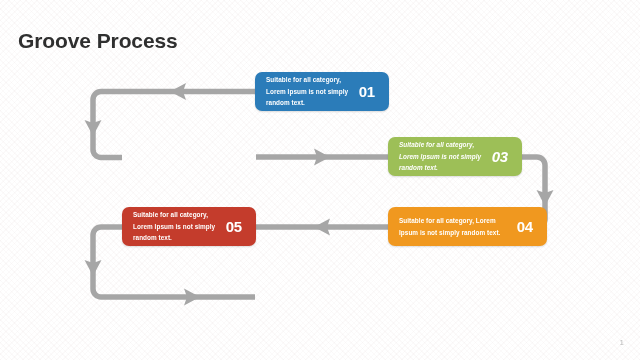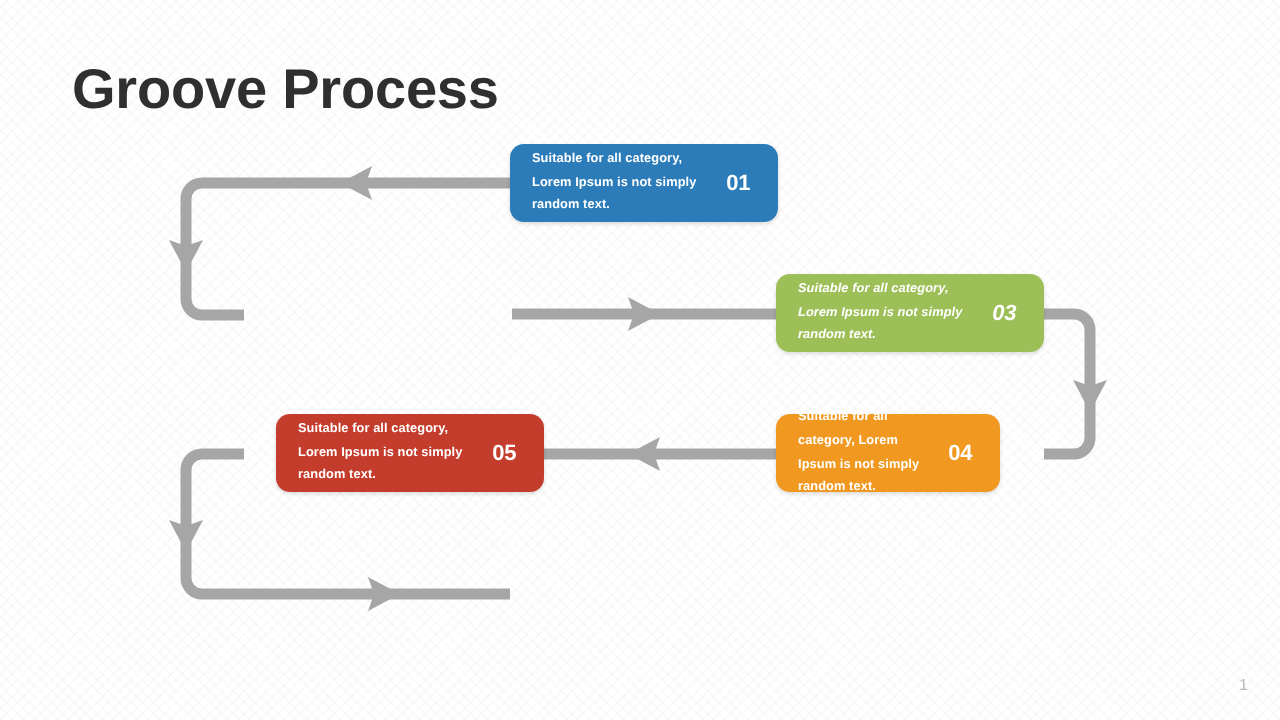--- a/index.html
+++ b/index.html
@@ -13,23 +13,23 @@
     height: 360px;
     background-color: #ffffff;
     background-image:
       repeating-linear-gradient(45deg, rgba(190,160,160,0.055) 0px, rgba(190,160,160,0.055) 1px, transparent 1px, transparent 4px),
       repeating-linear-gradient(-45deg, rgba(190,160,160,0.055) 0px, rgba(190,160,160,0.055) 1px, transparent 1px, transparent 4px);
     overflow: hidden;
     font-family: "Liberation Sans", sans-serif;
   }
   #slide-title {
     position: absolute;
-    left: 36px;
+    left: 18px;
     top: 29px;
-    font-size: 28px;
+    font-size: 21px;
     font-weight: bold;
     color: #2f2f2f;
     letter-spacing: -0.1px;
     white-space: nowrap;
     text-align: right;
   }
   #page-number {
     position: absolute;
     right: 16px;
     bottom: 13px;
@@ -55,21 +55,21 @@
   .node-text {
     flex: 1 1 auto;
     font-size: 6.4px;
     line-height: 1.85;
     color: #ffffff;
     font-weight: bold;
     letter-spacing: 0.05px;
   }
   .node-num {
     flex: 0 0 auto;
-    font-size: 11px;
+    font-size: 15px;
     font-weight: bold;
     color: #ffffff;
     padding-left: 6px;
     padding-right: 4px;
     letter-spacing: -0.2px;
   }
 </style>
 </head>
 <body>
 
@@ -113,26 +113,26 @@
     <div class="node-text">Suitable for all category, Lorem Ipsum is not simply random text.</div>
     <div class="node-num">01</div>
   </div>
 
 
   <div class="node" style="left:388px; top:137px; width:134px; height:39px; background:#9dbf57;font-style:italic;">
     <div class="node-text">Suitable for all category, Lorem Ipsum is not simply random text.</div>
     <div class="node-num">03</div>
   </div>
 
-  <div class="node" style="left:388px; top:207px; width:112px; height:39px; background:#f0981f;">
+  <div class="node" style="left:388px; top:207px; width:159px; height:39px; background:#f0981f;">
     <div class="node-text">Suitable for all category, Lorem Ipsum is not simply random text.</div>
     <div class="node-num">04</div>
   </div>
 
-  <div class="node" style="left:138px; top:207px; width:134px; height:39px; background:#c43c2c;">
+  <div class="node" style="left:122px; top:207px; width:134px; height:39px; background:#c43c2c;">
     <div class="node-text">Suitable for all category, Lorem Ipsum is not simply random text.</div>
     <div class="node-num">05</div>
   </div>
 
 
   <div id="page-number">1</div>
 
 </div>
 
 </body></html>

